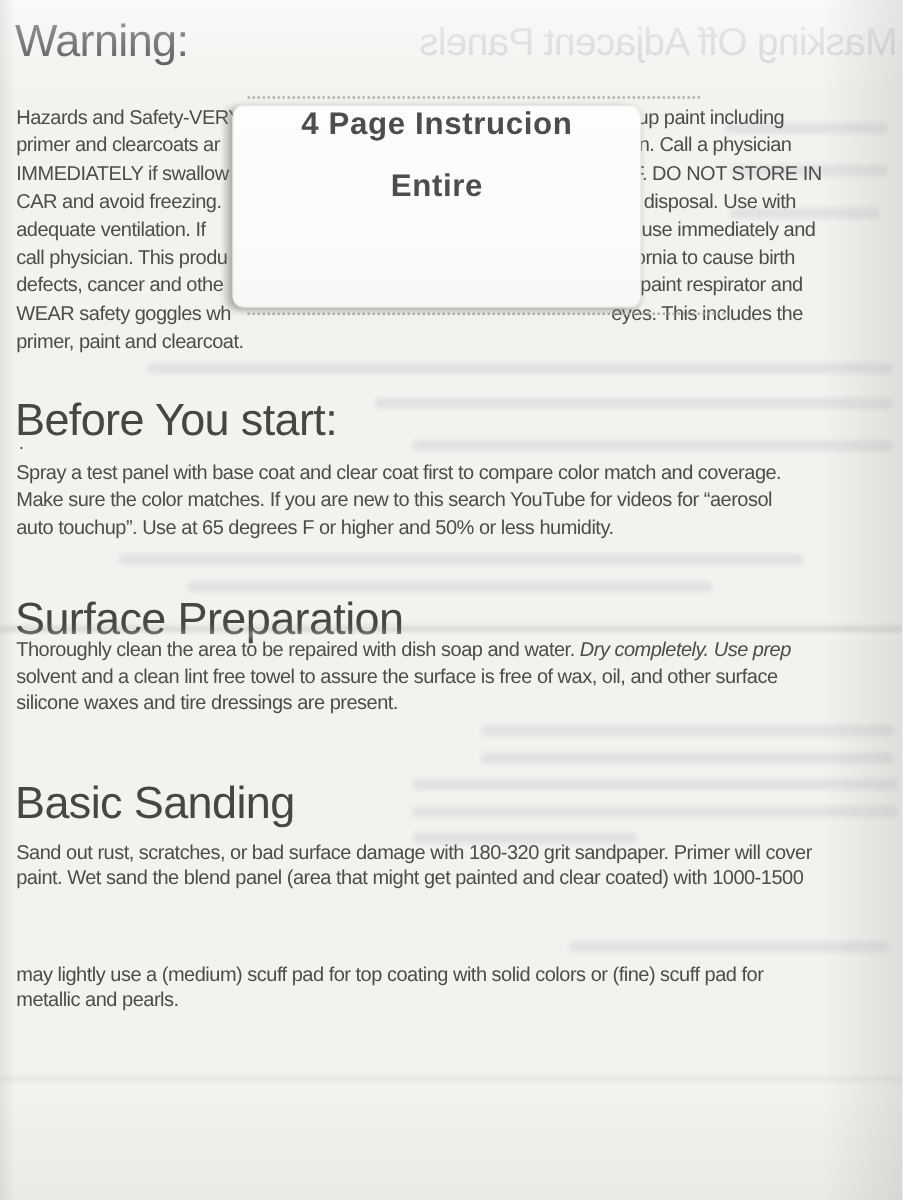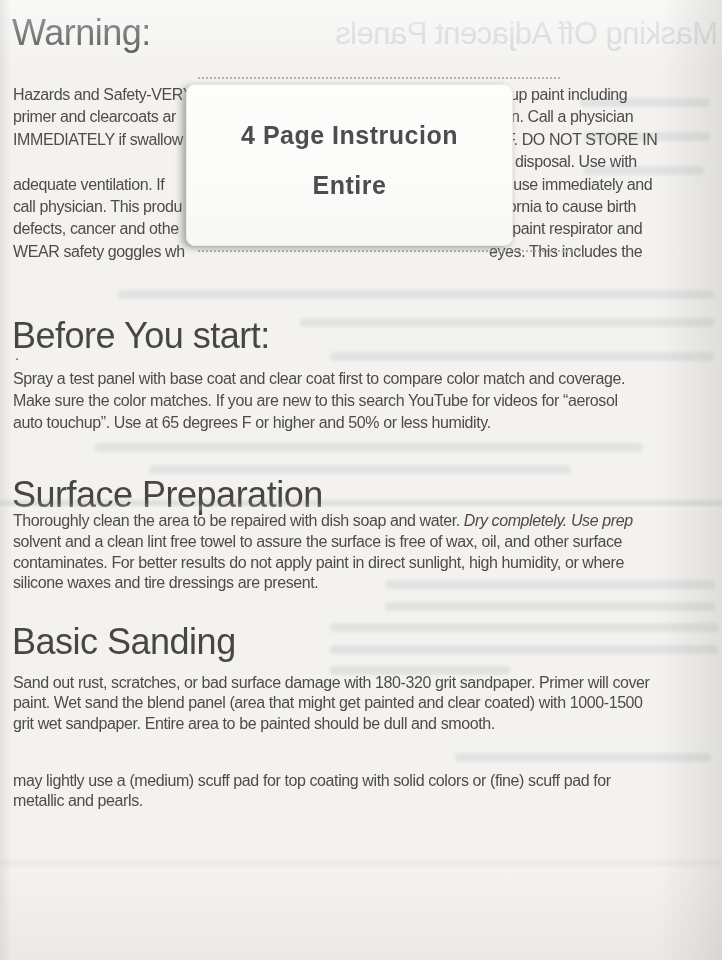--- a/index.html
+++ b/index.html
@@ -62,21 +62,21 @@
   .perf{position:absolute;z-index:2;border-top:2px dotted rgba(168,166,162,0.85);height:0;}
   .perf-top{left:198px;top:77px;width:362px;}
   .perf-bottom{left:198px;top:250px;width:382px;}
   .sticker{
     position:absolute;left:186px;top:84px;width:325px;height:160px;z-index:4;
     background:linear-gradient(180deg,#fdfdfc 0%,#fbfbf9 60%,#f7f7f5 100%);
     border:1px solid #ecebe8;border-radius:9px;
     box-shadow:-5px 2px 6px rgba(108,106,102,0.45), 0 2px 4px rgba(140,138,134,0.28);
     text-align:center;
   }
-  .sticker .l1{margin-top:36px;font-size:25px;font-weight:bold;color:#4d4d4d;letter-spacing:0.5px;}
+  .sticker .l1{font-size:25px;font-weight:bold;color:#4d4d4d;letter-spacing:0.5px;}
   .sticker .l2{margin-top:21px;font-size:25px;font-weight:bold;color:#4d4d4d;letter-spacing:0.5px;}
 </style>
 </head>
 <body>
 
 <div class="page">
 
   <div class="bleed-heading">Masking Off Adjacent Panels</div>
   <div class="bleed-line" style="left:580px;top:98px;width:130px;"></div>
   <div class="bleed-line" style="left:584px;top:132px;width:126px;"></div>
@@ -102,37 +102,41 @@
     </div>
     <div class="wline">
       <span>primer and clearcoats ar</span>
       <span class="rfrag">dren. Call a physician</span>
     </div>
     <div class="wline">
       <span>IMMEDIATELY if swallow</span>
       <span class="rfrag">20F. DO NOT STORE IN</span>
     </div>
     <div class="wline">
+      <span>CAR and avoid freezing.</span>
       <span class="rfrag">per disposal. Use with</span>
     </div>
     <div class="wline">
       <span>adequate ventilation. If</span>
       <span class="rfrag">uct use immediately and</span>
     </div>
     <div class="wline">
       <span>call physician. This produ</span>
       <span class="rfrag">alifornia to cause birth</span>
     </div>
     <div class="wline">
       <span>defects, cancer and othe</span>
       <span class="rfrag">ive paint respirator and</span>
     </div>
     <div class="wline">
       <span>WEAR safety goggles wh</span>
       <span class="rfrag">eyes. This includes the</span>
+    </div>
+    <div class="wline">
+      <span>primer, paint and clearcoat.</span>
     </div>
   </div>
 
   <div class="perf perf-top"></div>
   <div class="perf perf-bottom"></div>
   <div class="sticker">
     <div class="l1">4 Page Instrucion</div>
     <div class="l2">Entire</div>
   </div>
 
@@ -142,29 +146,27 @@
     <span class="line">Spray a test panel with base coat and clear coat first to compare color match and coverage.</span>
     <span class="line">Make sure the color matches.  If you are new to this search YouTube for videos for “aerosol</span>
     <span class="line">auto touchup”.  Use at 65 degrees F or higher and 50% or less humidity.</span>
   </div>
 
   <div class="heading" style="top:473px;">Surface Preparation</div>
   <div class="crease"></div>
   <div class="para p-surface">
     <span class="line"><span>Thoroughly clean the area to be repaired with dish soap and water.  </span><span class="it">Dry completely. Use prep</span></span>
     <span class="line">solvent and a clean lint free towel to assure the surface is free of wax, oil, and other surface</span>
-    <span class="line">contaminates. For better results do not apply paint in direct sunlight, high humidity, or where</span>
     <span class="line">silicone waxes and tire dressings are present.</span>
   </div>
 
   <div class="heading" style="top:620px;">Basic Sanding</div>
   <div class="para p-sand1">
     <span class="line">Sand out rust, scratches, or bad surface damage with 180-320 grit sandpaper. Primer will cover</span>
     <span class="line">paint. Wet sand the blend panel (area that might get painted and clear coated) with 1000-1500</span>
-    <span class="line">grit wet sandpaper. Entire area to be painted should be dull and smooth.</span>
   </div>
   <div class="para p-sand2">
     <span class="line">may lightly use a (medium) scuff pad for top coating with solid colors or (fine) scuff pad for</span>
     <span class="line">metallic and pearls.</span>
   </div>
 
   <div class="crease2"></div>
   <div class="shade shade-top"></div>
   <div class="shade shade-right"></div>
   <div class="shade shade-left"></div>

